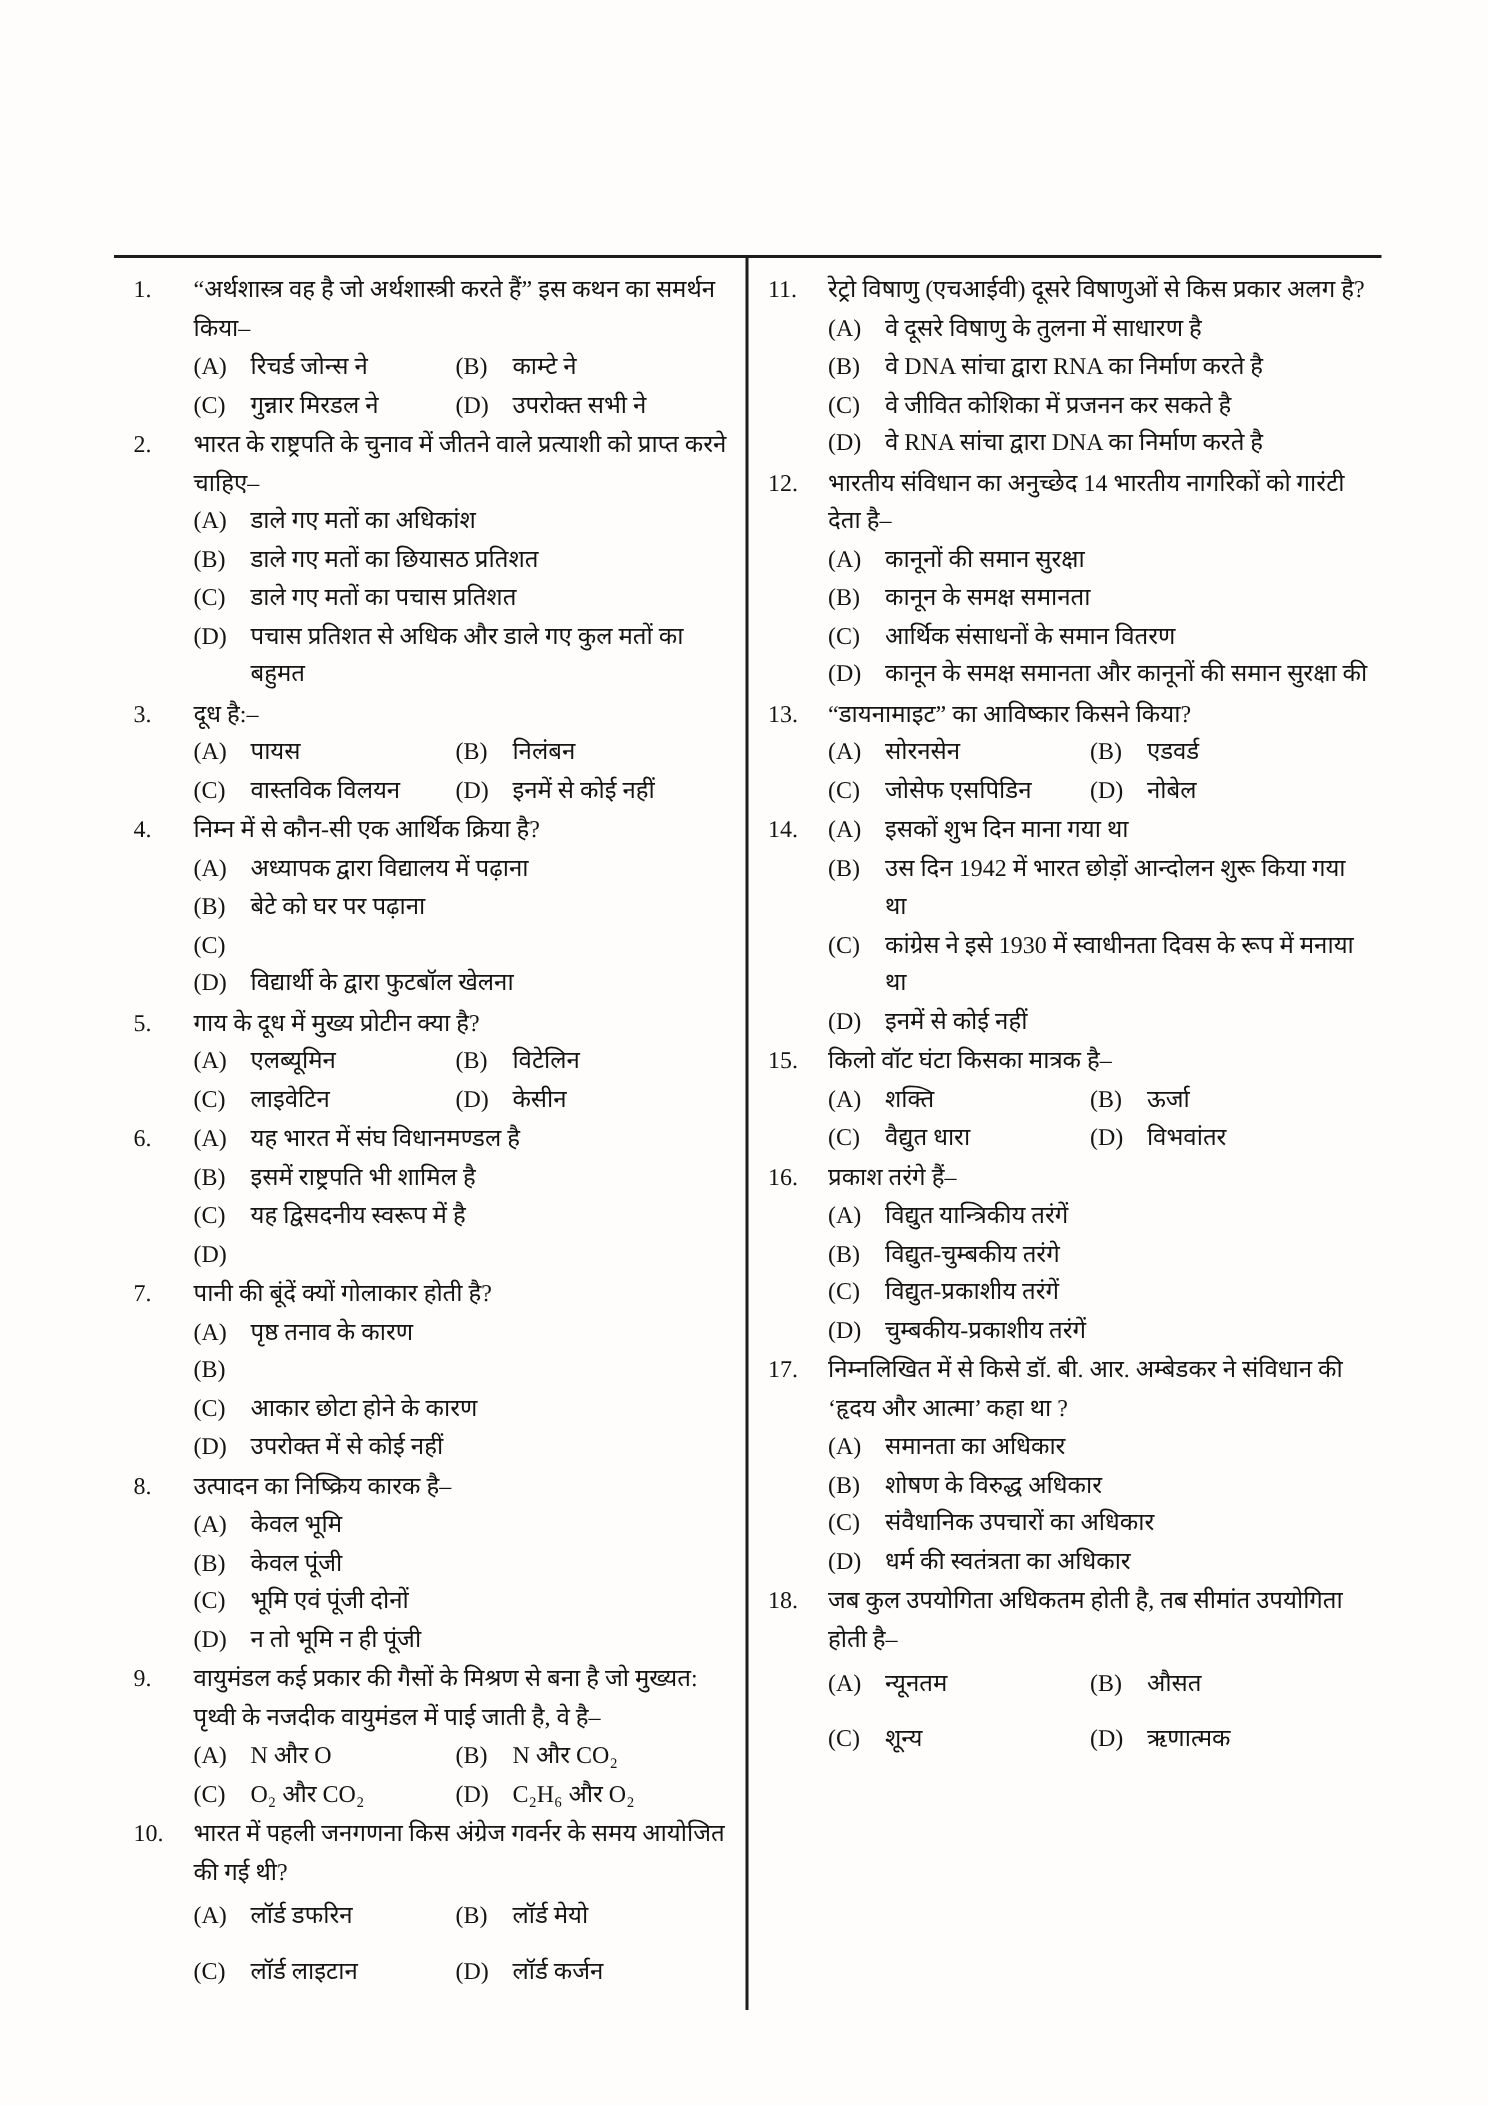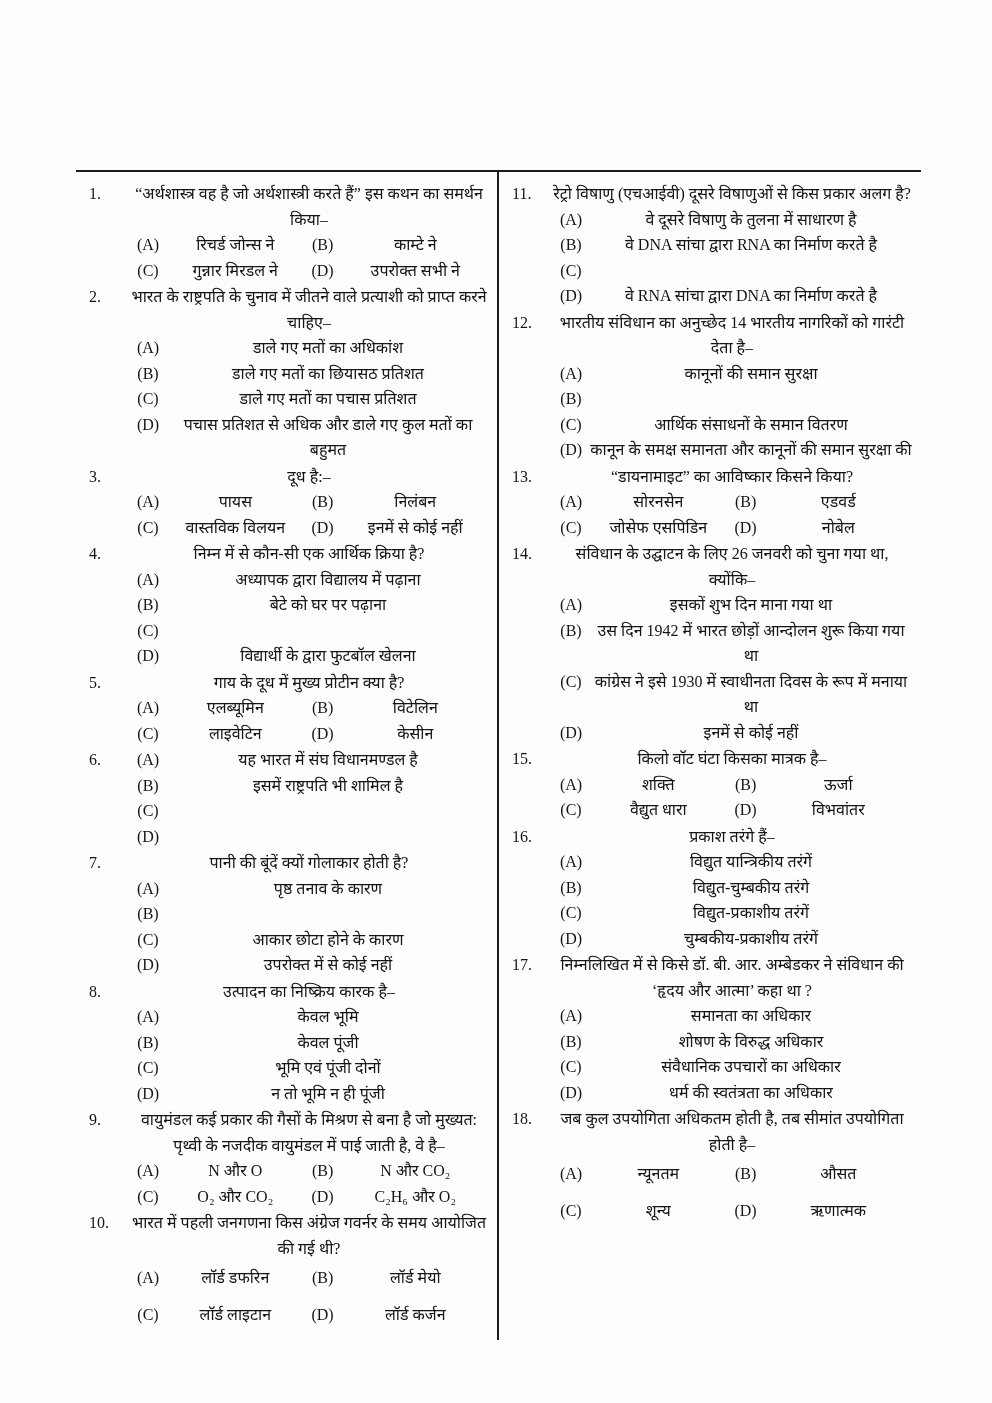--- a/index.html
+++ b/index.html
@@ -38,21 +38,20 @@
     display: flex;
     margin-bottom: 1px;
   }
   .q-number {
     width: 40px;
     flex-shrink: 0;
   }
   .q-body {
     flex: 1;
     min-width: 0;
-    text-align: center;
   }
   .options-grid {
     display: grid;
     grid-template-columns: 48.5% 51.5%;
   }
   .options-grid.loose {
     row-gap: 11px;
     margin-top: 4px;
   }
   .option {
@@ -198,20 +197,21 @@
             <div class="option">
               <span class="opt-label">(A)</span>
               <span class="opt-text">यह भारत में संघ विधानमण्डल है</span>
             </div>
             <div class="option">
               <span class="opt-label">(B)</span>
               <span class="opt-text">इसमें राष्ट्रपति भी शामिल है</span>
             </div>
             <div class="option">
               <span class="opt-label">(C)</span>
+              <span class="opt-text">यह द्विसदनीय स्वरूप में है</span>
             </div>
             <div class="option">
               <span class="opt-label">(D)</span>
             </div>
           </div>
         </div>
       </div>
       <div class="question">
         <div class="q-number">7.</div>
         <div class="q-body">
@@ -318,39 +318,41 @@
             <div class="option">
               <span class="opt-label">(A)</span>
               <span class="opt-text">वे दूसरे विषाणु के तुलना में साधारण है</span>
             </div>
             <div class="option">
               <span class="opt-label">(B)</span>
               <span class="opt-text">वे DNA सांचा द्वारा RNA का निर्माण करते है</span>
             </div>
             <div class="option">
               <span class="opt-label">(C)</span>
+              <span class="opt-text">वे जीवित कोशिका में प्रजनन कर सकते है</span>
             </div>
             <div class="option">
               <span class="opt-label">(D)</span>
               <span class="opt-text">वे RNA सांचा द्वारा DNA का निर्माण करते है</span>
             </div>
           </div>
         </div>
       </div>
       <div class="question">
         <div class="q-number">12.</div>
         <div class="q-body">
           <div class="q-text">भारतीय संविधान का अनुच्छेद 14 भारतीय नागरिकों को गारंटी देता है–</div>
           <div class="options options-stacked">
             <div class="option">
               <span class="opt-label">(A)</span>
               <span class="opt-text">कानूनों की समान सुरक्षा</span>
             </div>
             <div class="option">
               <span class="opt-label">(B)</span>
+              <span class="opt-text">कानून के समक्ष समानता</span>
             </div>
             <div class="option">
               <span class="opt-label">(C)</span>
               <span class="opt-text">आर्थिक संसाधनों के समान वितरण</span>
             </div>
             <div class="option">
               <span class="opt-label">(D)</span>
               <span class="opt-text">कानून के समक्ष समानता और कानूनों की समान सुरक्षा की</span>
             </div>
           </div>
@@ -376,21 +378,20 @@
             <div class="option">
               <span class="opt-label">(D)</span>
               <span class="opt-text">नोबेल</span>
             </div>
           </div>
         </div>
       </div>
       <div class="question">
         <div class="q-number">14.</div>
         <div class="q-body">
-          <div class="q-text">संविधान के उद्घाटन के लिए 26 जनवरी को चुना गया था, क्योंकि–</div>
           <div class="options options-stacked">
             <div class="option">
               <span class="opt-label">(A)</span>
               <span class="opt-text">इसकों शुभ दिन माना गया था</span>
             </div>
             <div class="option">
               <span class="opt-label">(B)</span>
               <span class="opt-text">उस दिन 1942 में भारत छोड़ों आन्दोलन शुरू किया गया था</span>
             </div>
             <div class="option">

